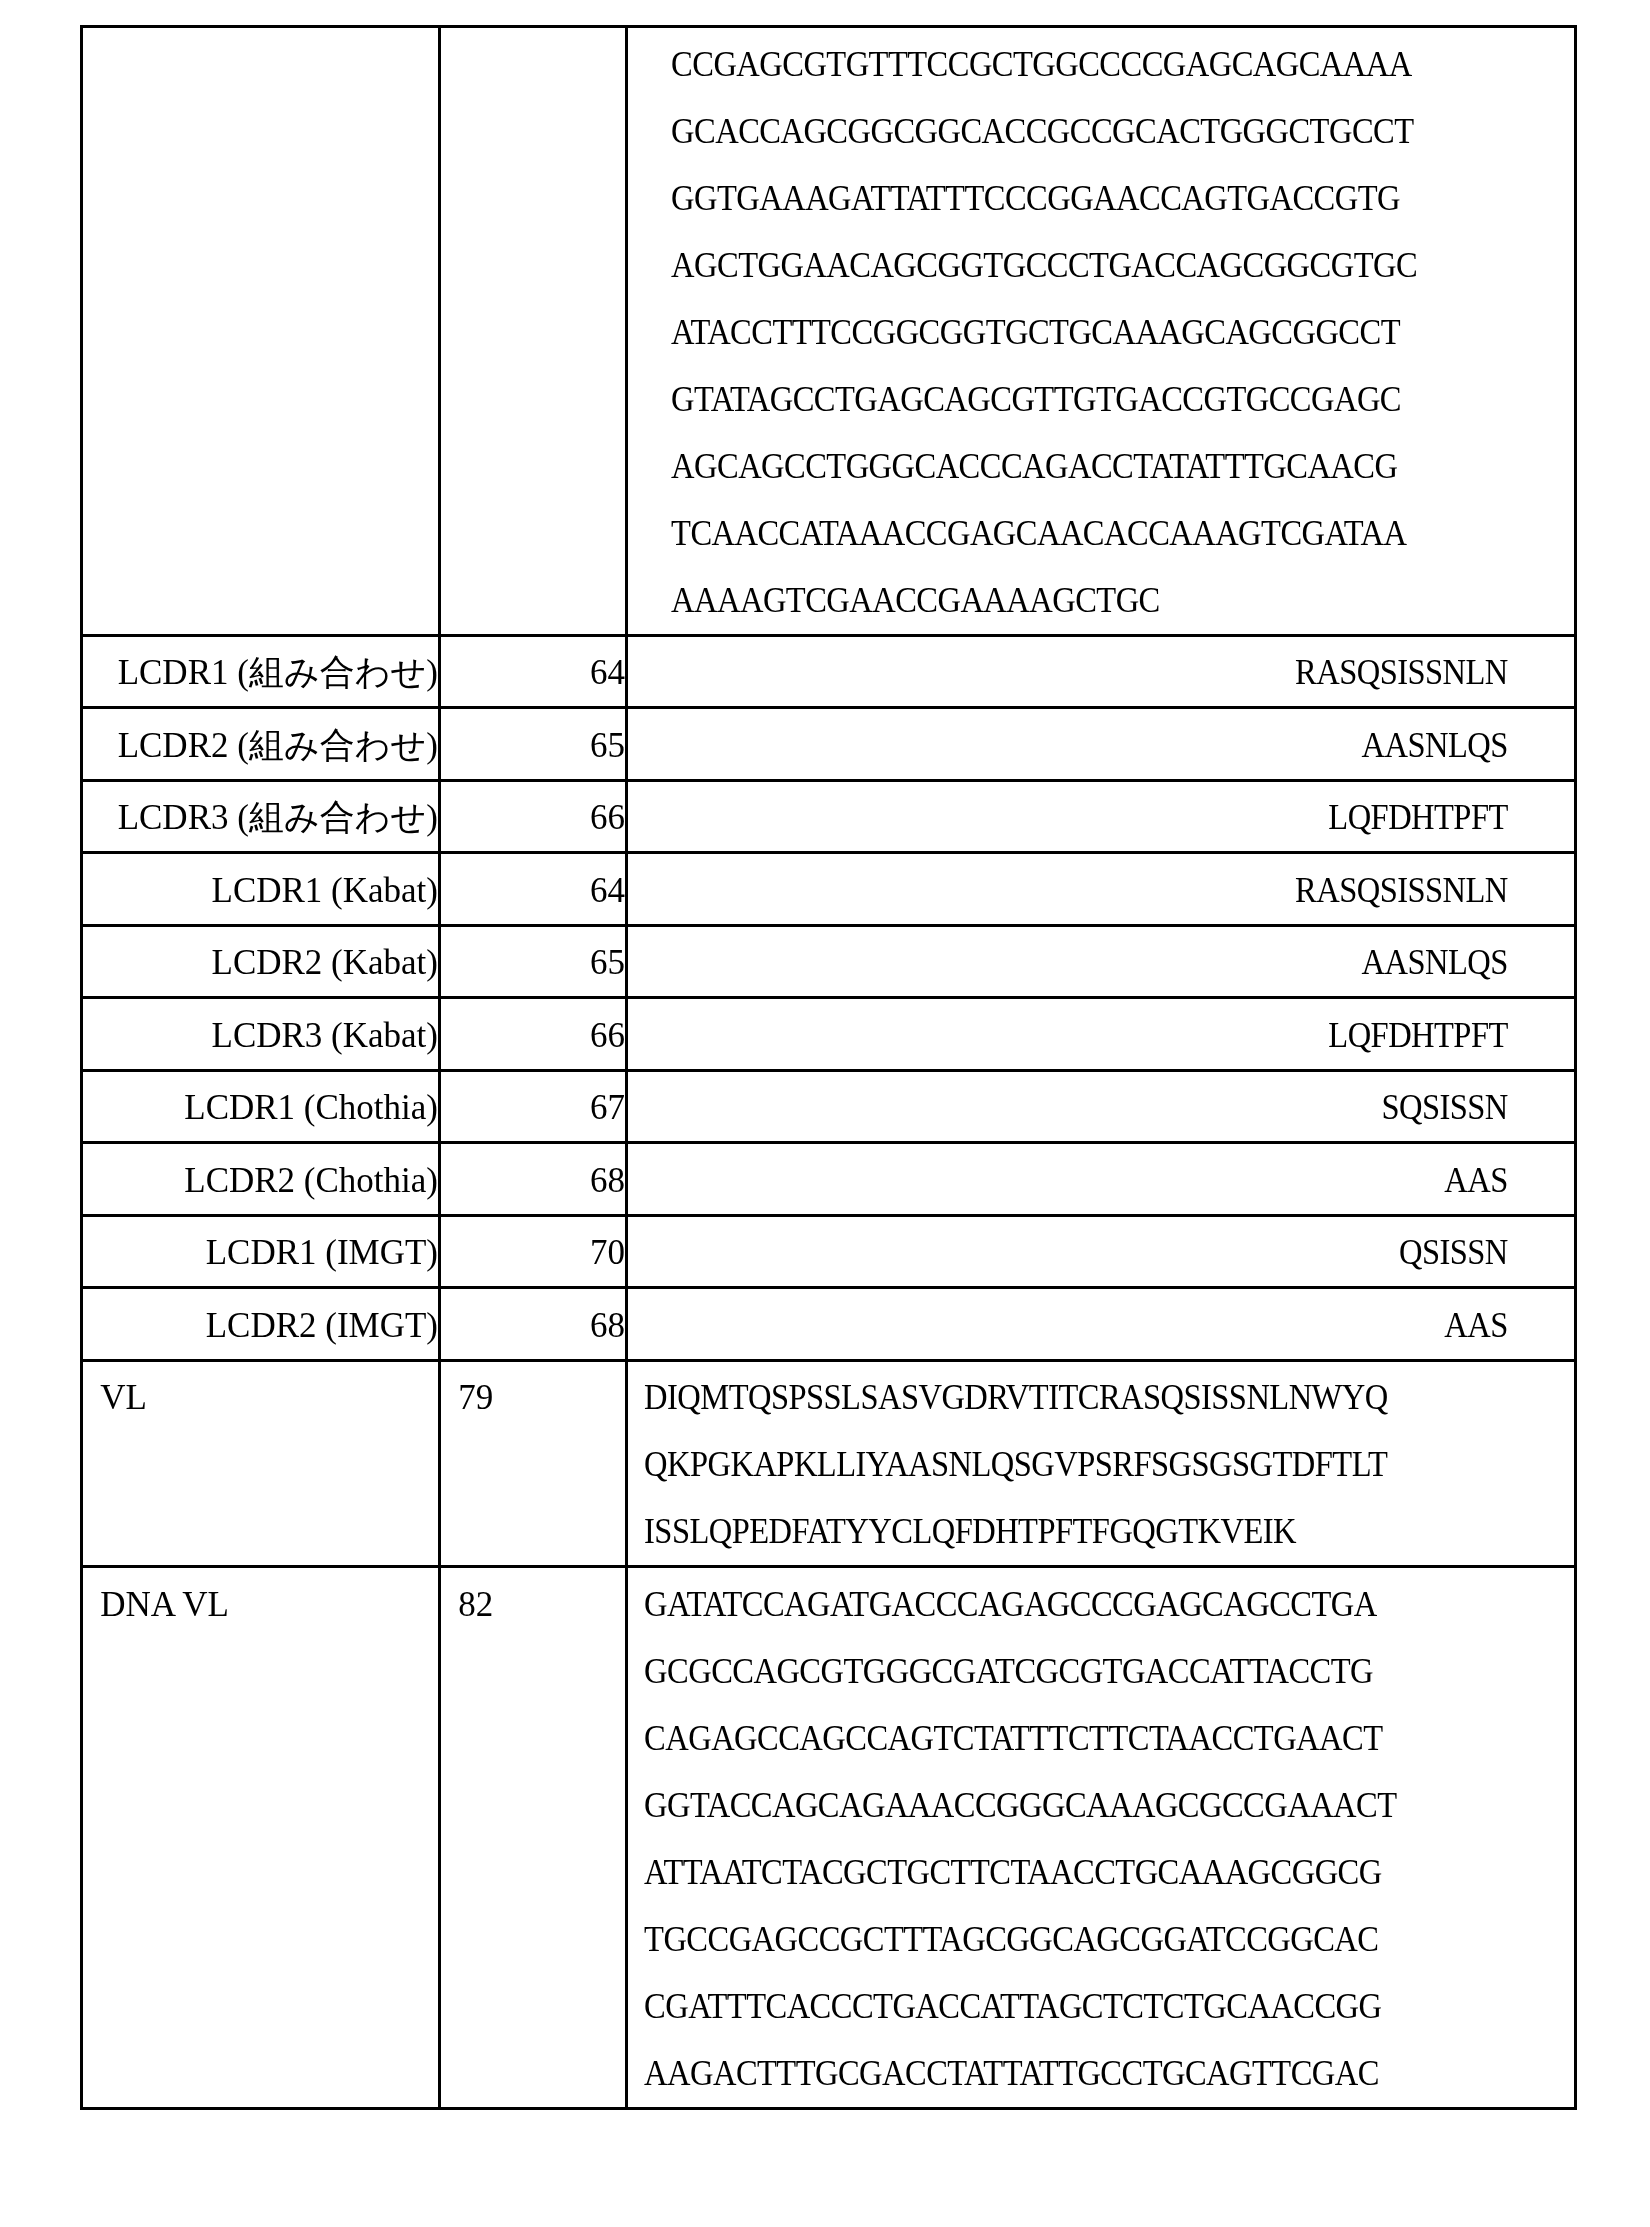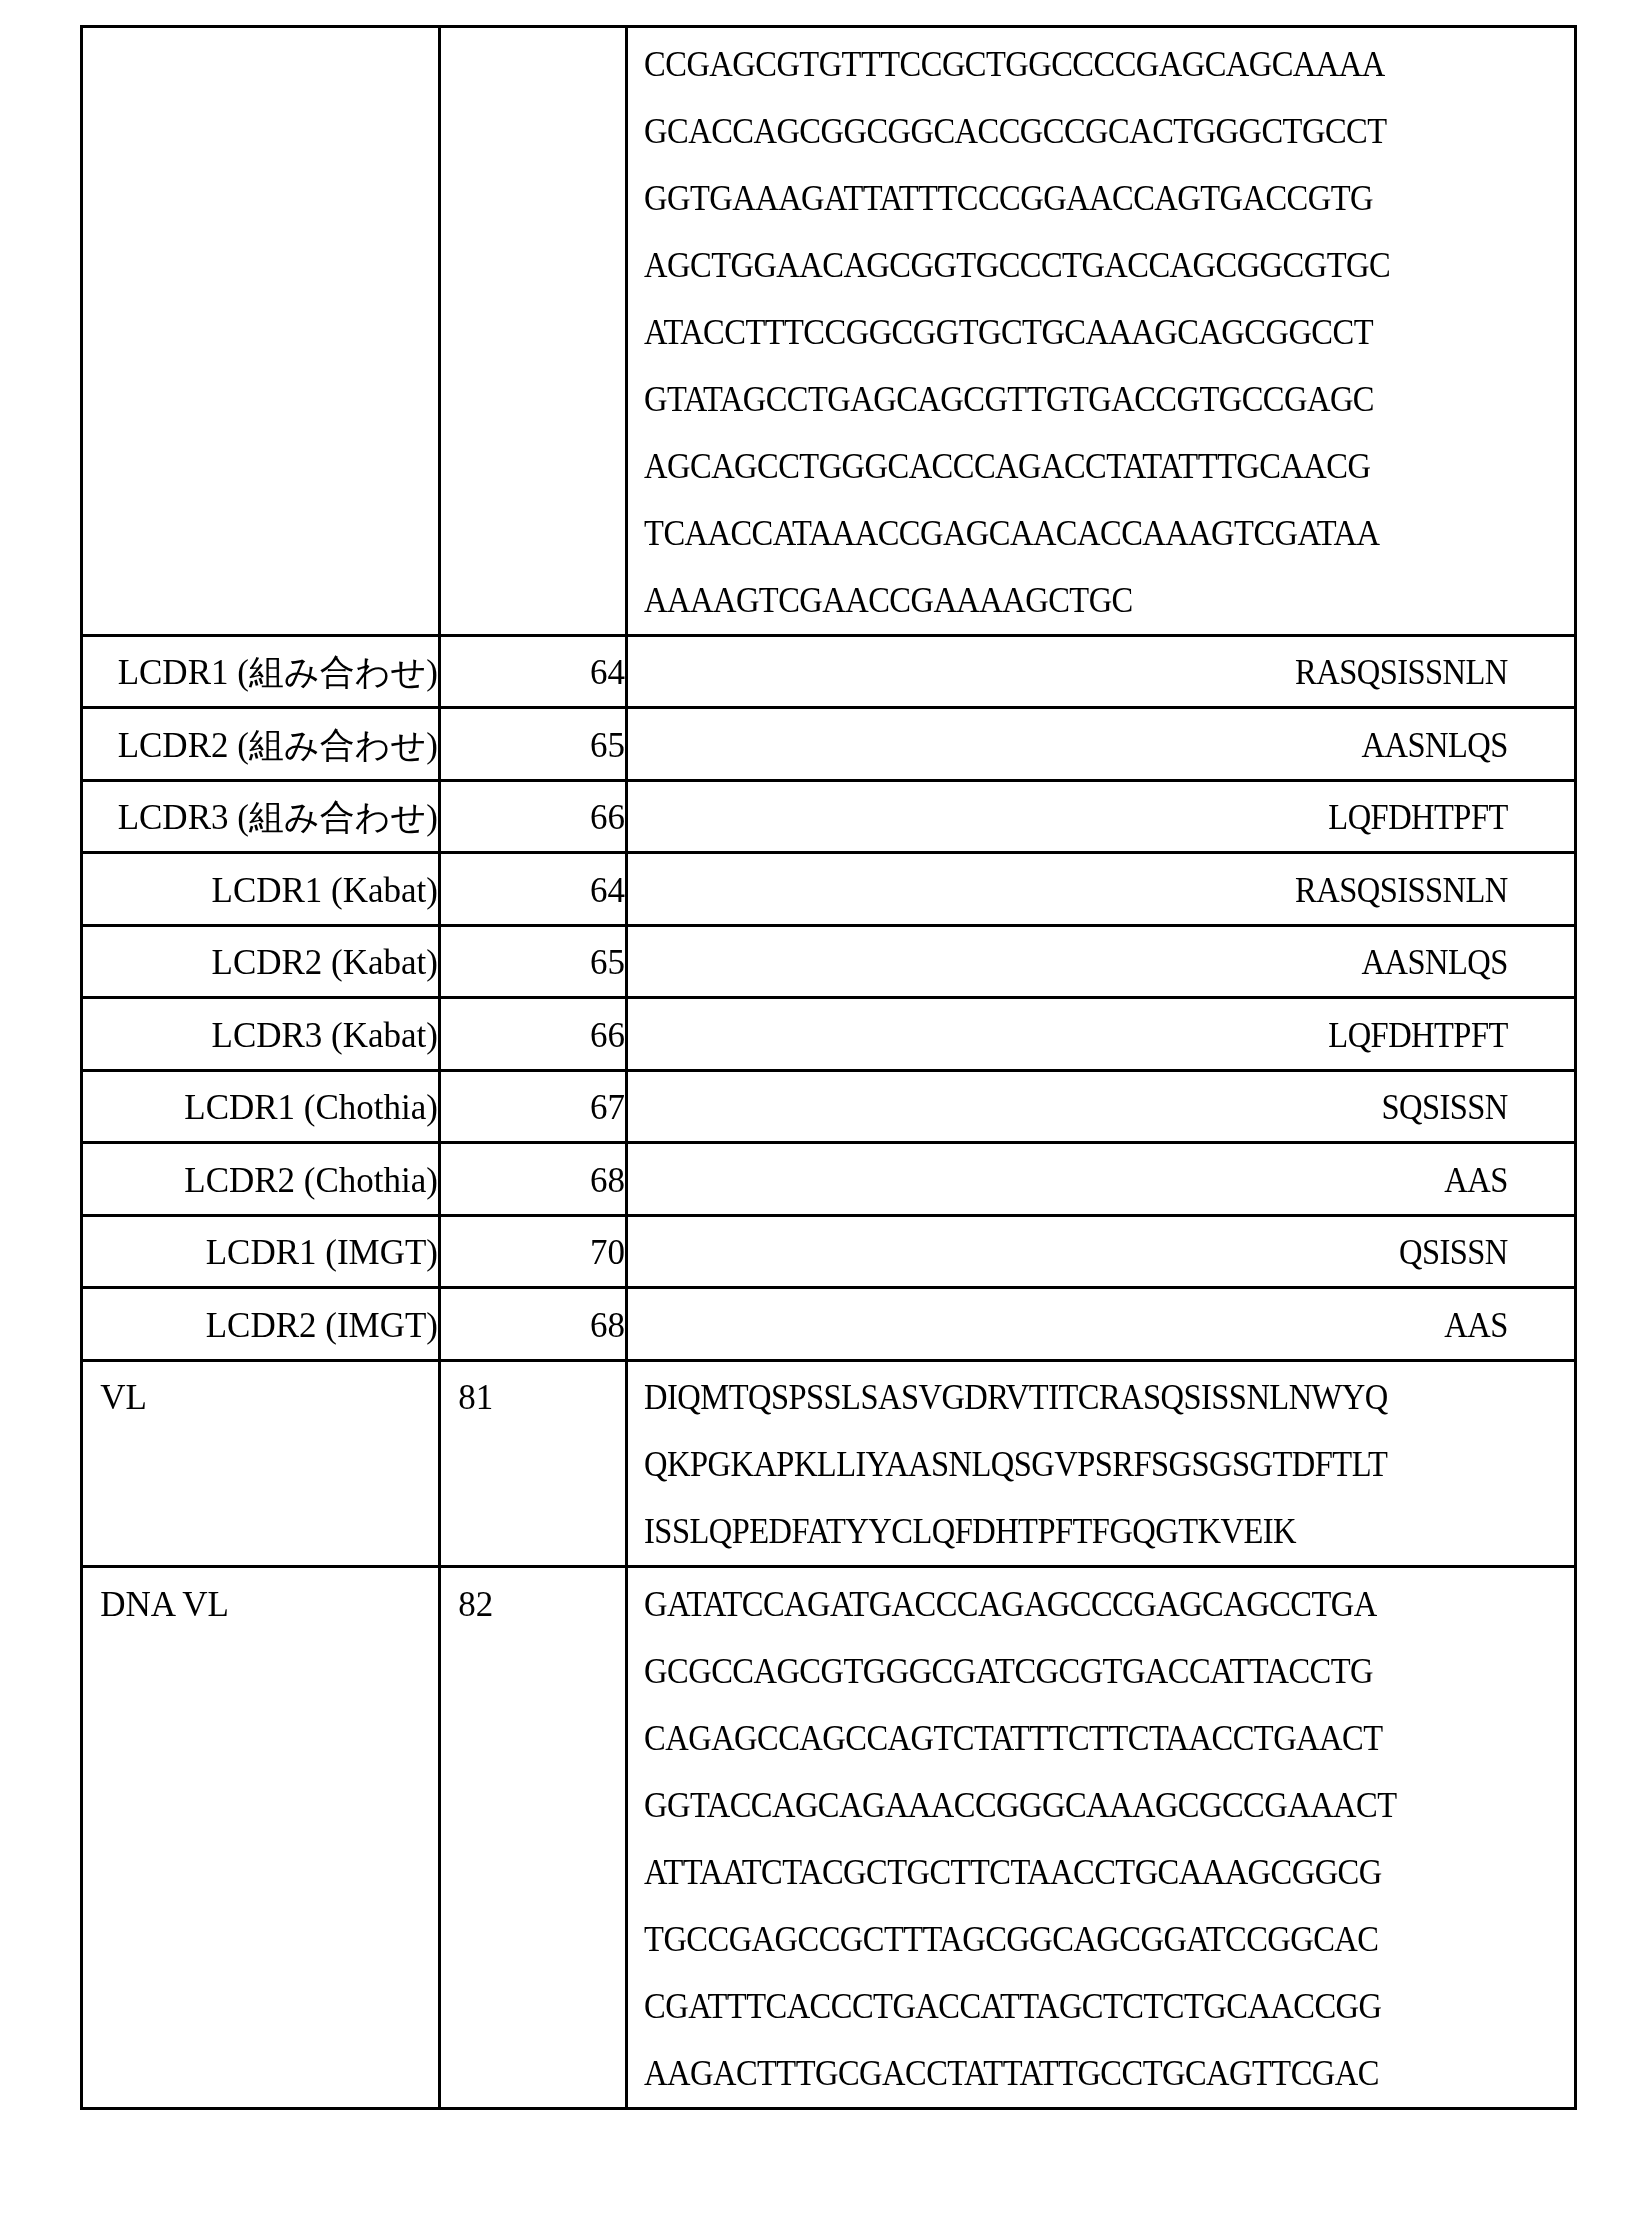--- a/index.html
+++ b/index.html
@@ -9,21 +9,21 @@
          border-collapse: collapse; table-layout: fixed; }
   .tbl td { border: 3.7px solid #000; vertical-align: top; padding: 0;
             font-size: 35px; line-height: 67px; }
   .c1 { width: 358px; }
   .c2 { width: 187px; }
   .c3 { width: auto; }
   .cell { padding: 2.5px 0 0 17.3px; white-space: nowrap; }
   .c3 .cell { padding-left: 17.3px; letter-spacing: -0.6px; transform: scaleX(0.93); transform-origin: left top; }
   .seqline { display: block; height: 67px; }
   .short td { height: 64px; text-align: right; }
-  .blk1 td { height: 593px; }
+  .blk1 td { height: 593px; padding-left: 27px; }
   .vl td { height: 183px; }
   .dnavl td { height: 533px; }
 </style>
 </head>
 <body>
 
 <table class="tbl">
   <colgroup>
       <col class="c1">
       <col class="c2">
@@ -162,21 +162,21 @@
     <td class="c3">
           <div class="cell">AAS</div>
         </td>
   </tr>
 
   <tr class="vl">
     <td>
           <div class="cell">VL</div>
         </td>
     <td>
-          <div class="cell">81</div>
+          <div class="cell">79</div>
         </td>
     <td class="c3">
           <div class="cell">
       <span class="seqline">DIQMTQSPSSLSASVGDRVTITCRASQSISSNLNWYQ</span>
       <span class="seqline">QKPGKAPKLLIYAASNLQSGVPSRFSGSGSGTDFTLT</span>
       <span class="seqline">ISSLQPEDFATYYCLQFDHTPFTFGQGTKVEIK</span>
     </div>
         </td>
   </tr>
 

